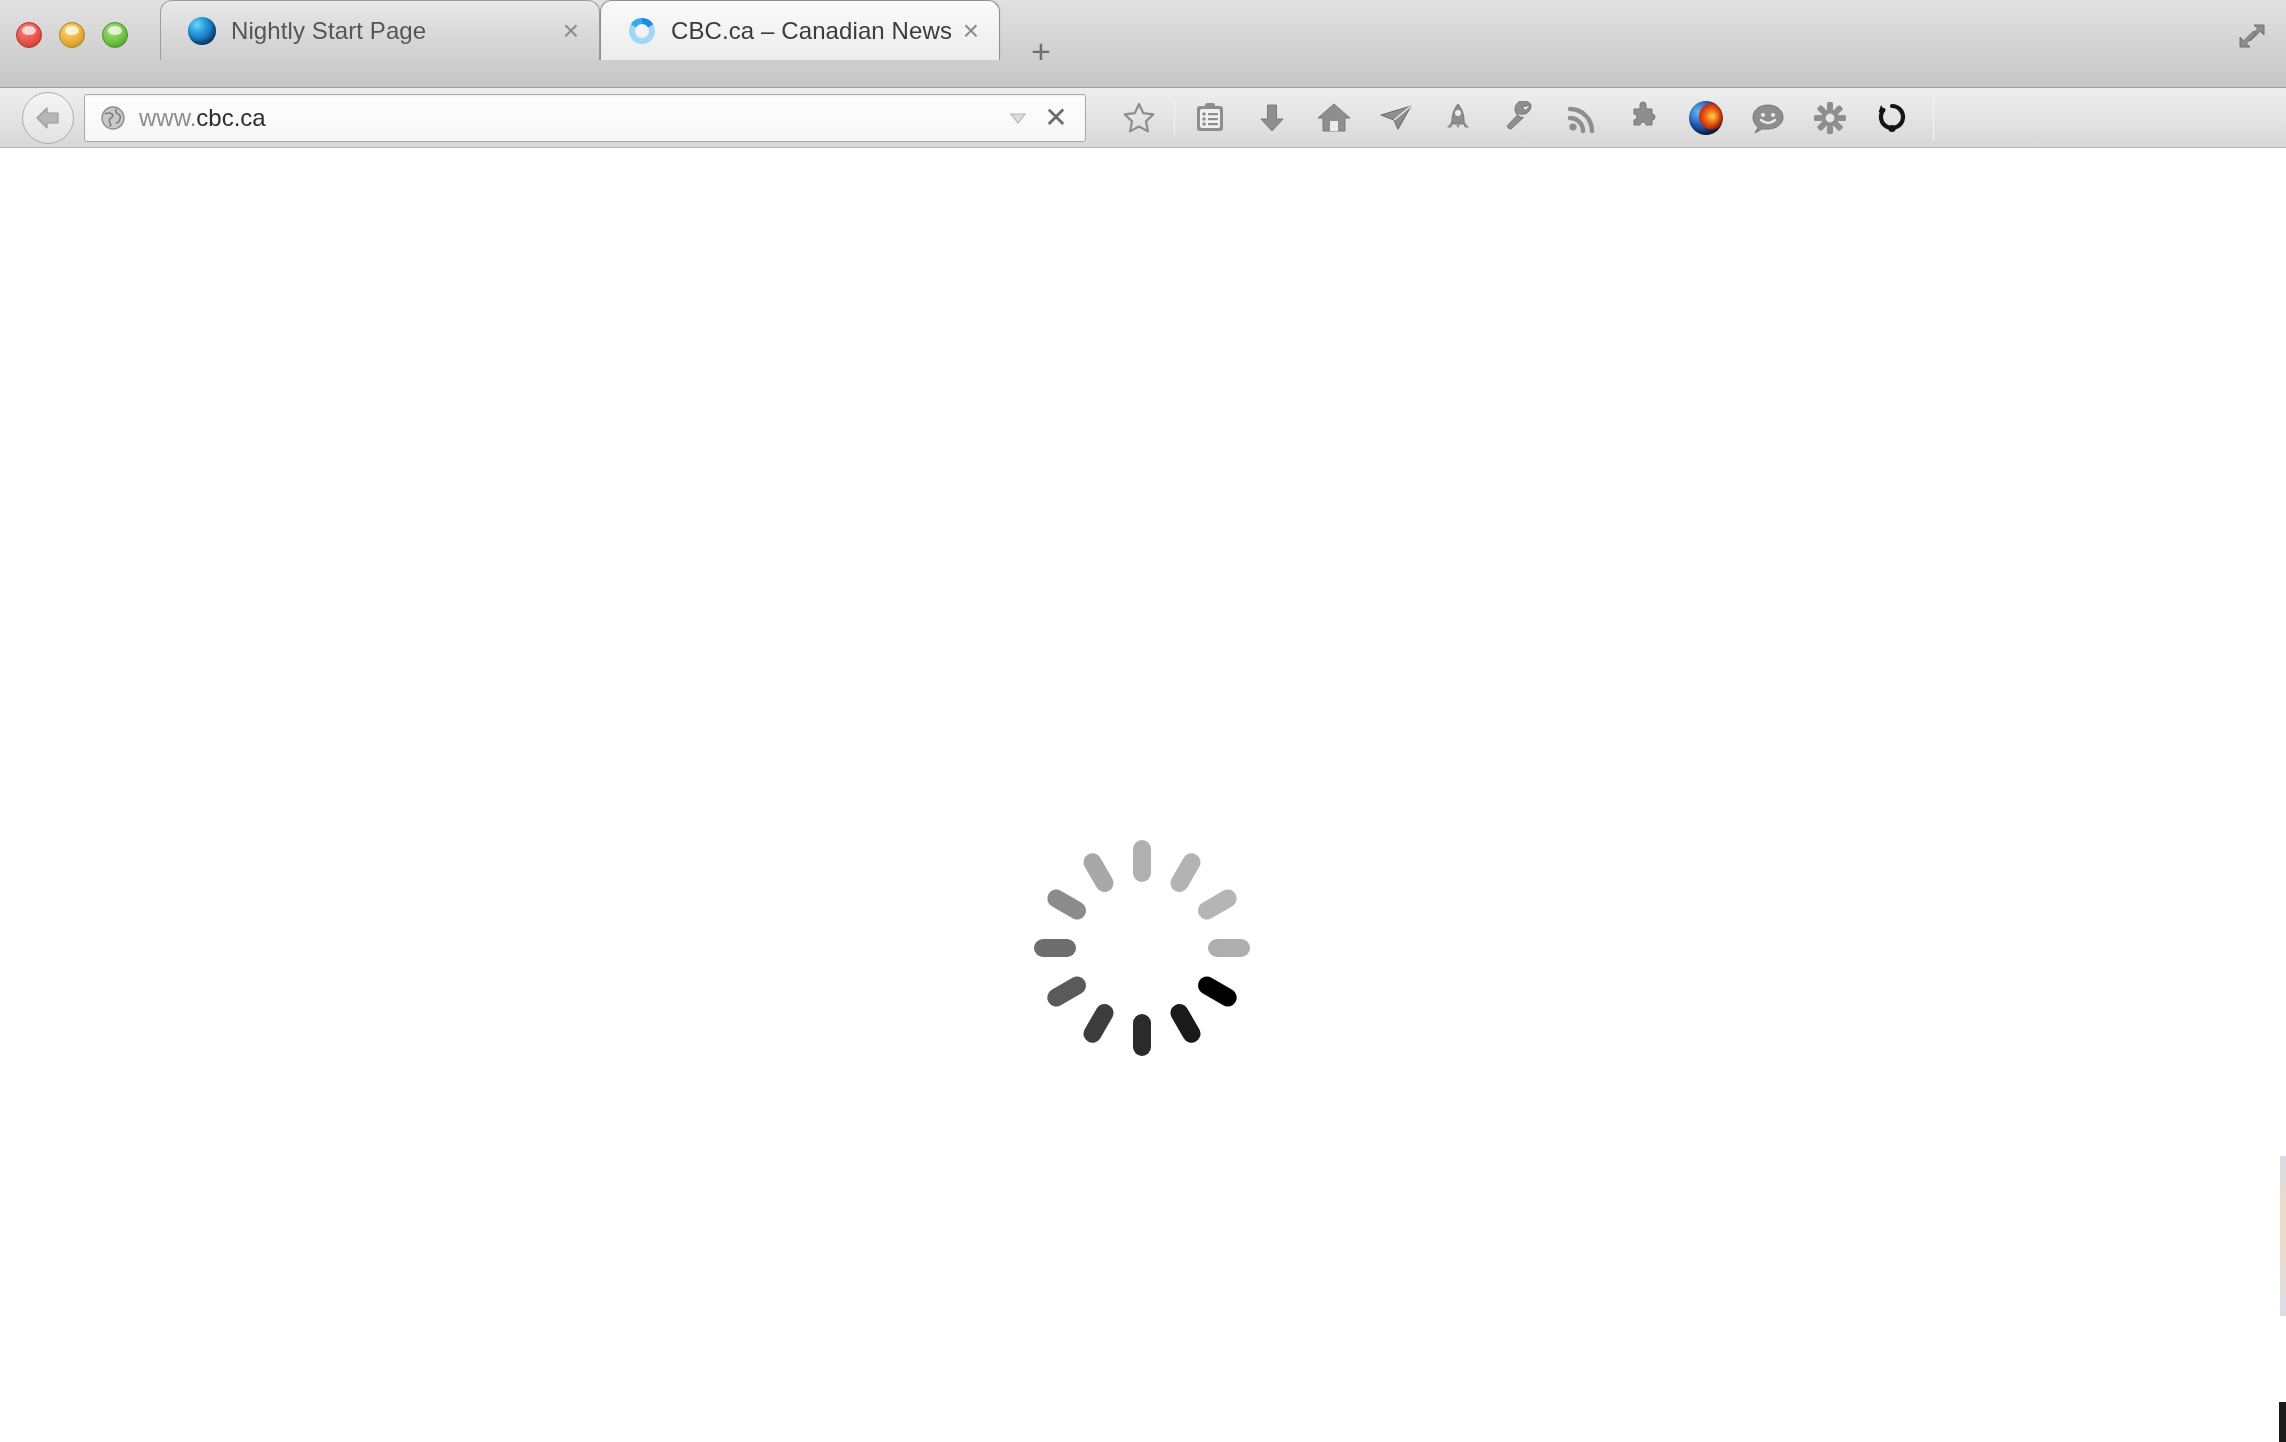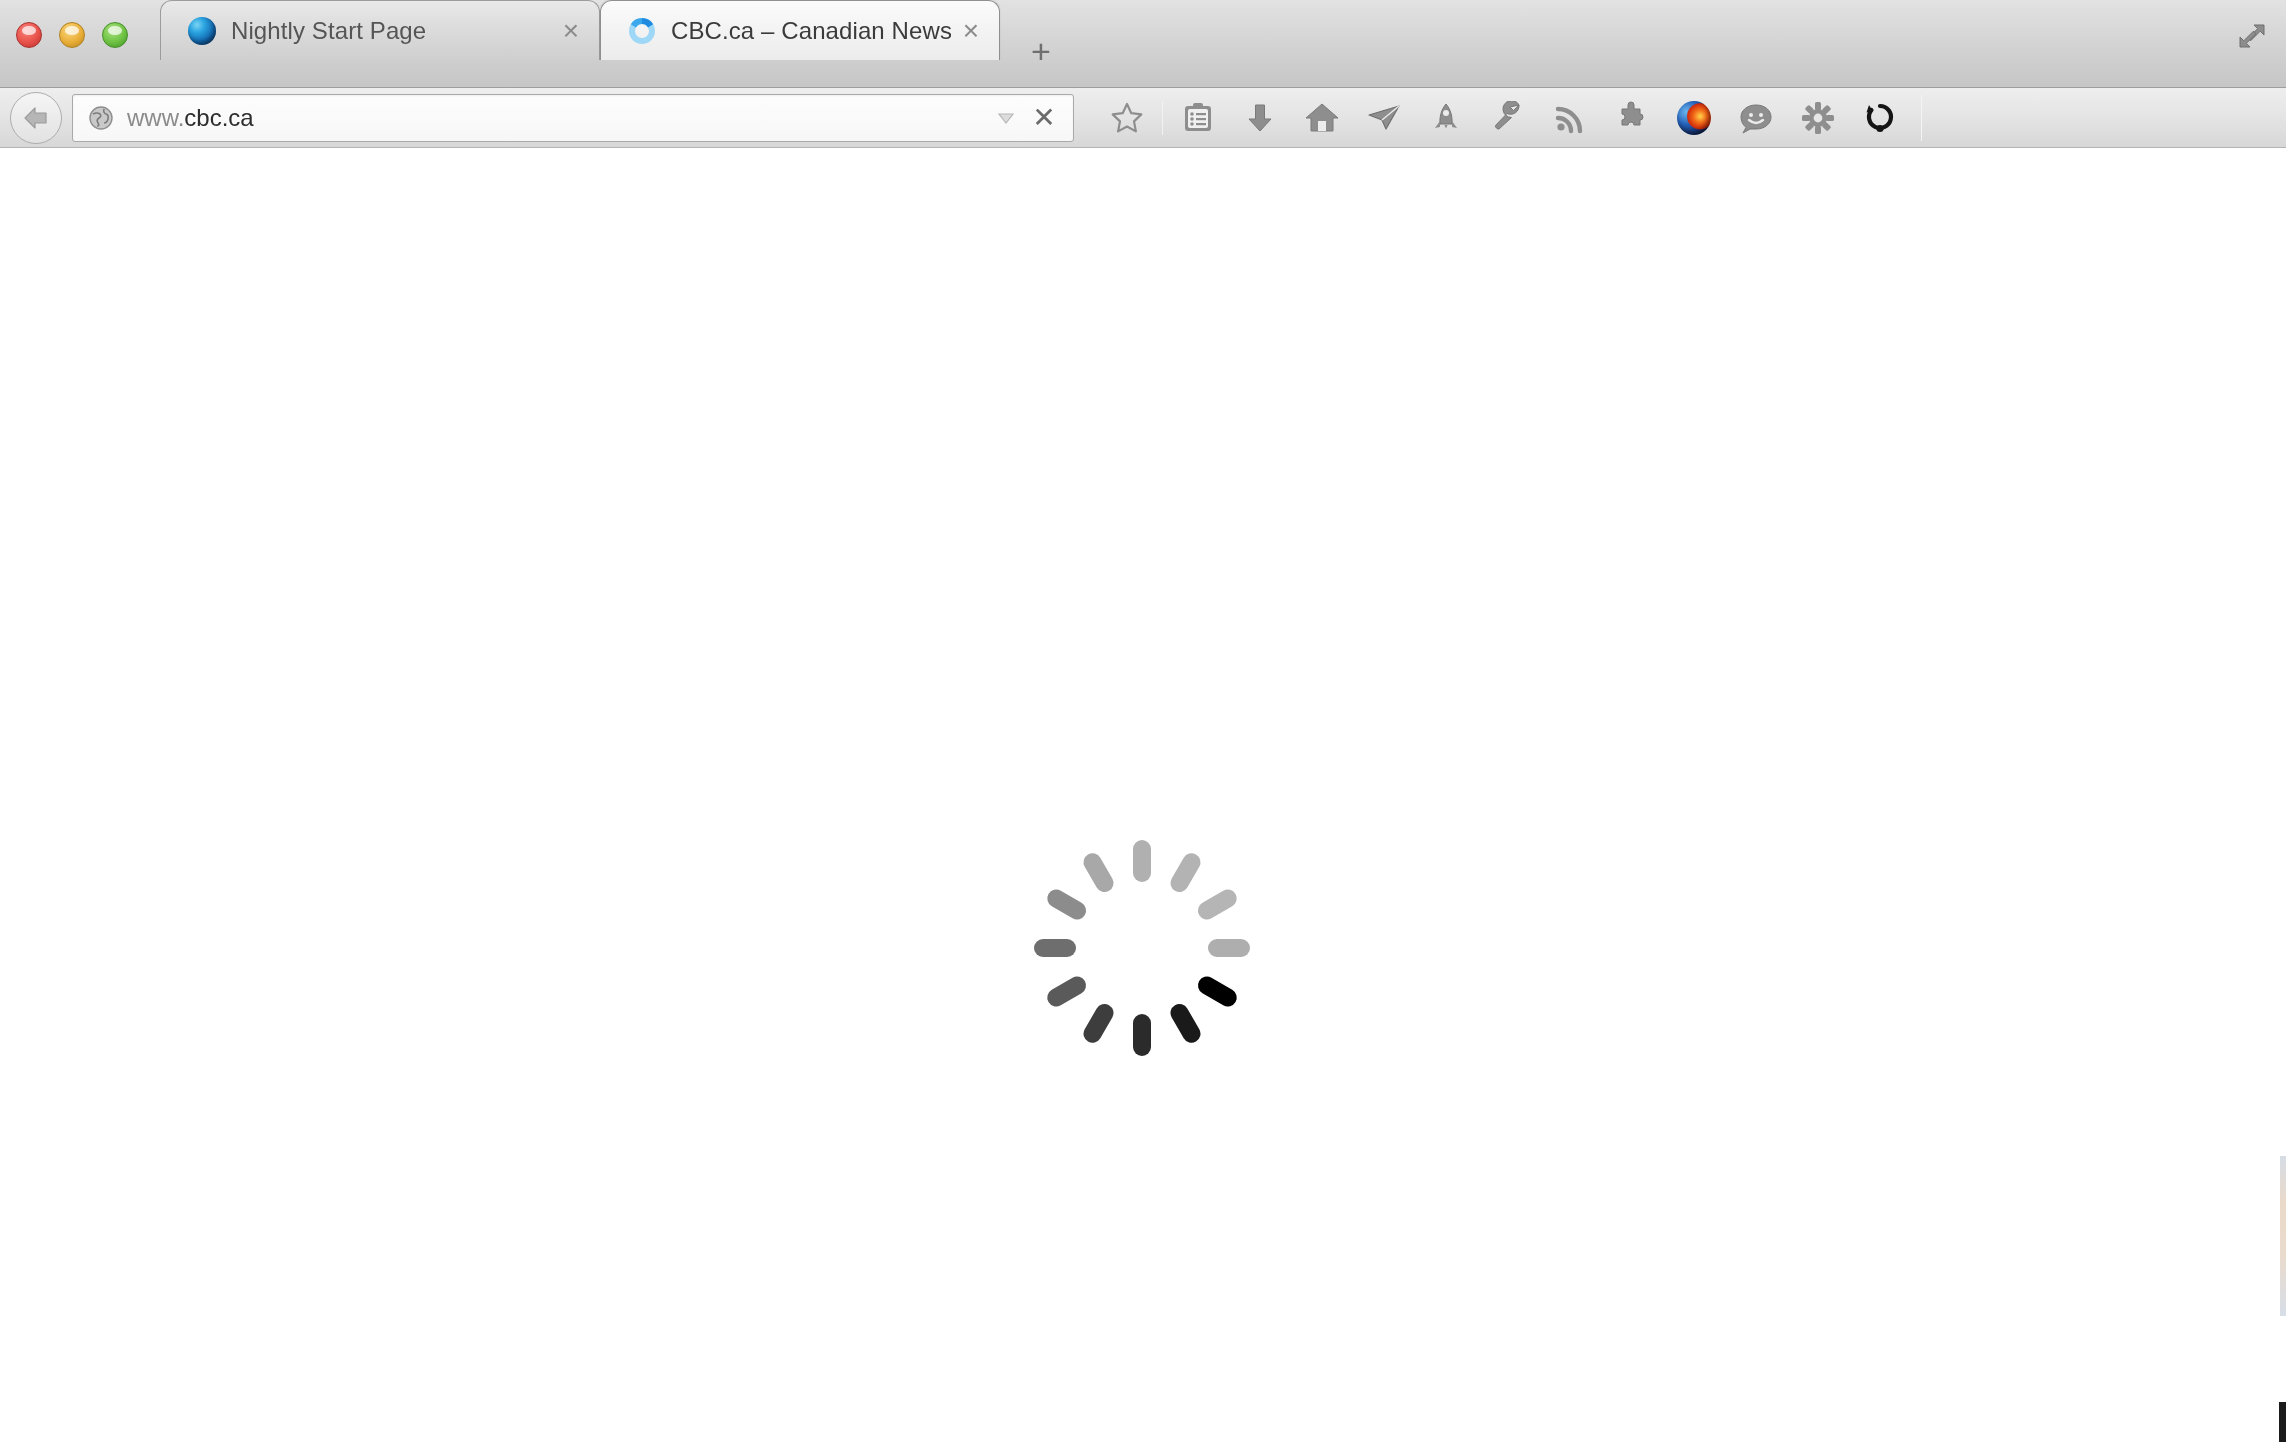--- a/index.html
+++ b/index.html
@@ -134,21 +134,21 @@
 
   
   #nav-toolbar {
     position: relative;
     height: 60px;
     width: 100%;
     background: linear-gradient(to bottom, #eeeeee 0%, #e4e4e4 50%, #d7d7d7 100%);
     border-bottom: 1px solid #b5b5b5;
     display: flex;
     align-items: center;
-    padding: 0 10px;
+    padding: 0 22px;
   }
 
   #back-button {
     width: 52px; height: 52px;
     flex: 0 0 52px;
     border-radius: 50%;
     background: linear-gradient(to bottom, #f5f5f5, #e2e2e2);
     border: 1px solid #adadad;
     display: flex; align-items: center; justify-content: center;
     margin-right: 6px;

